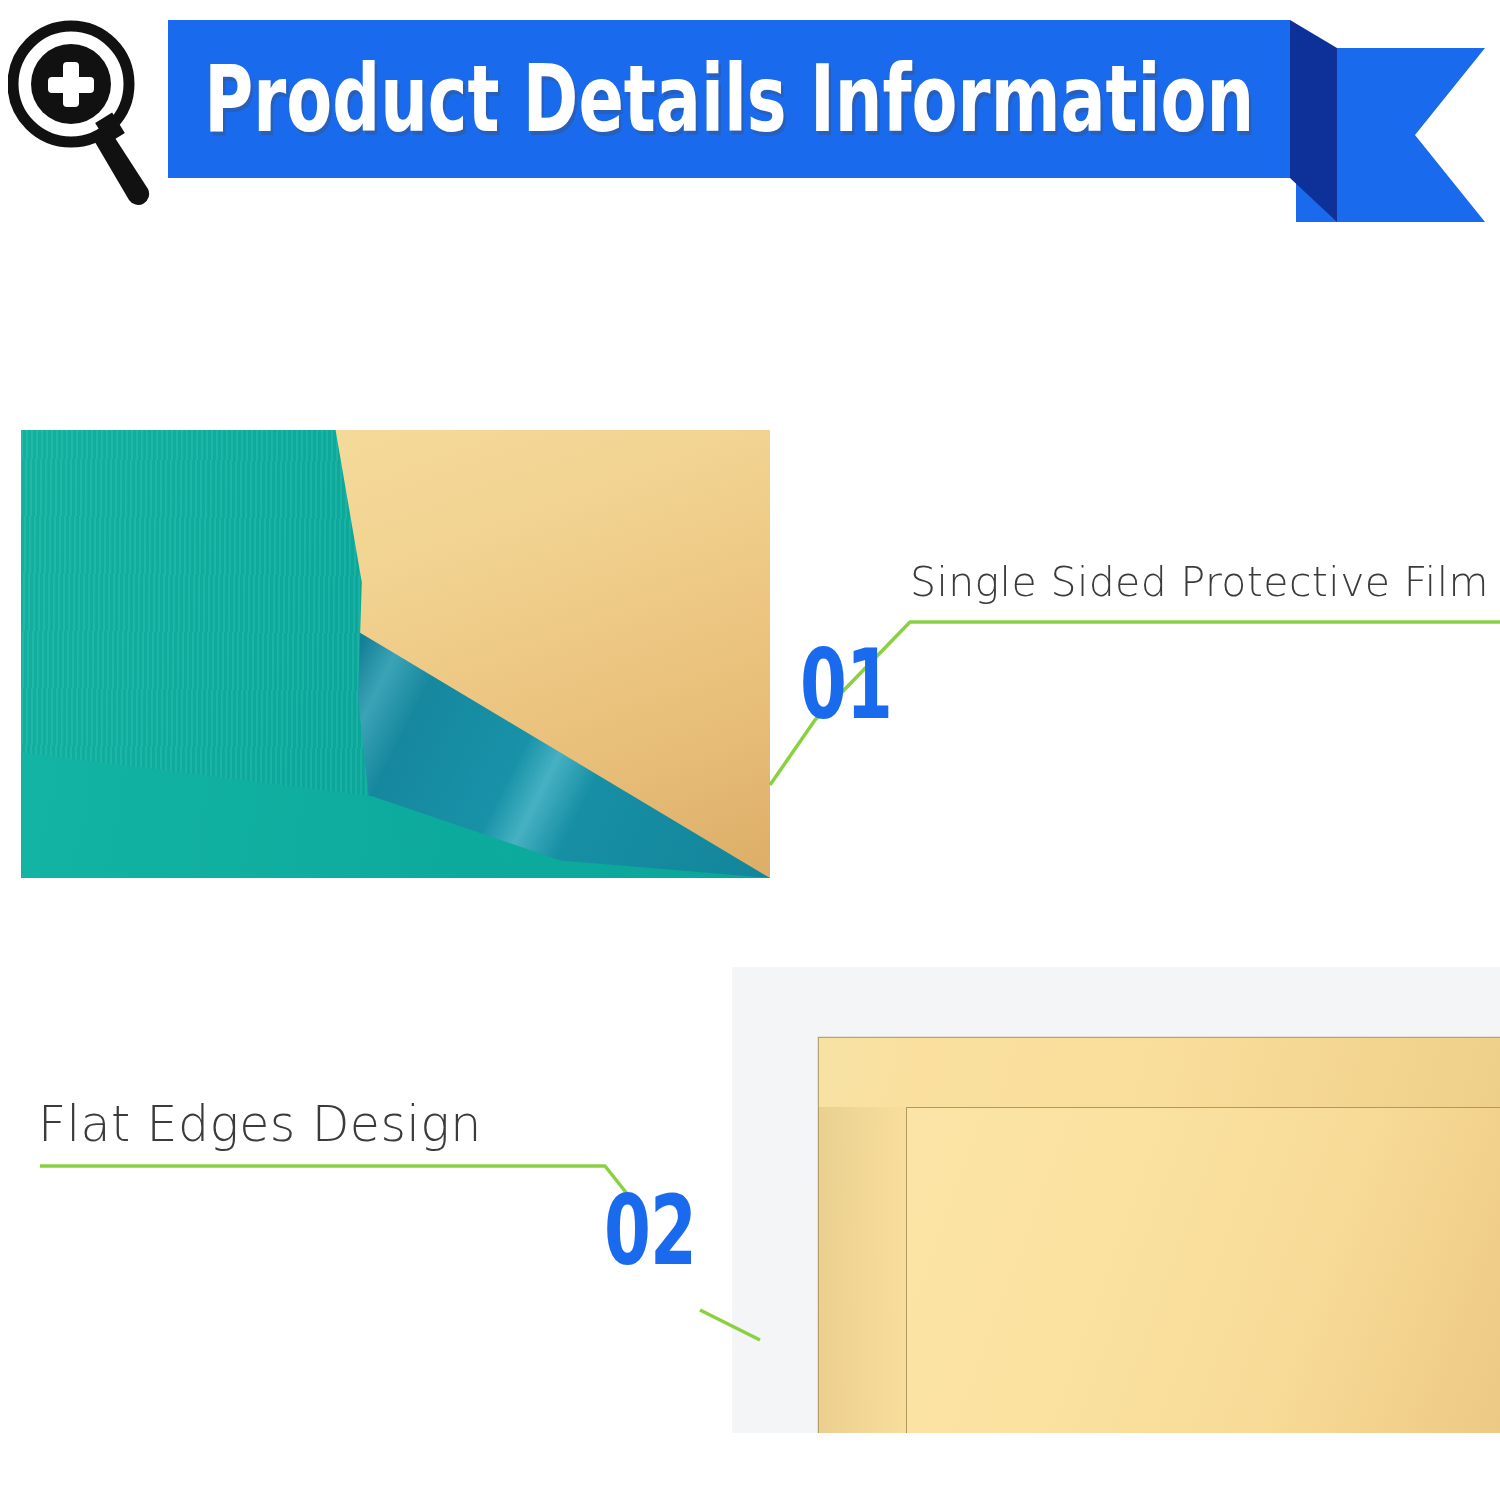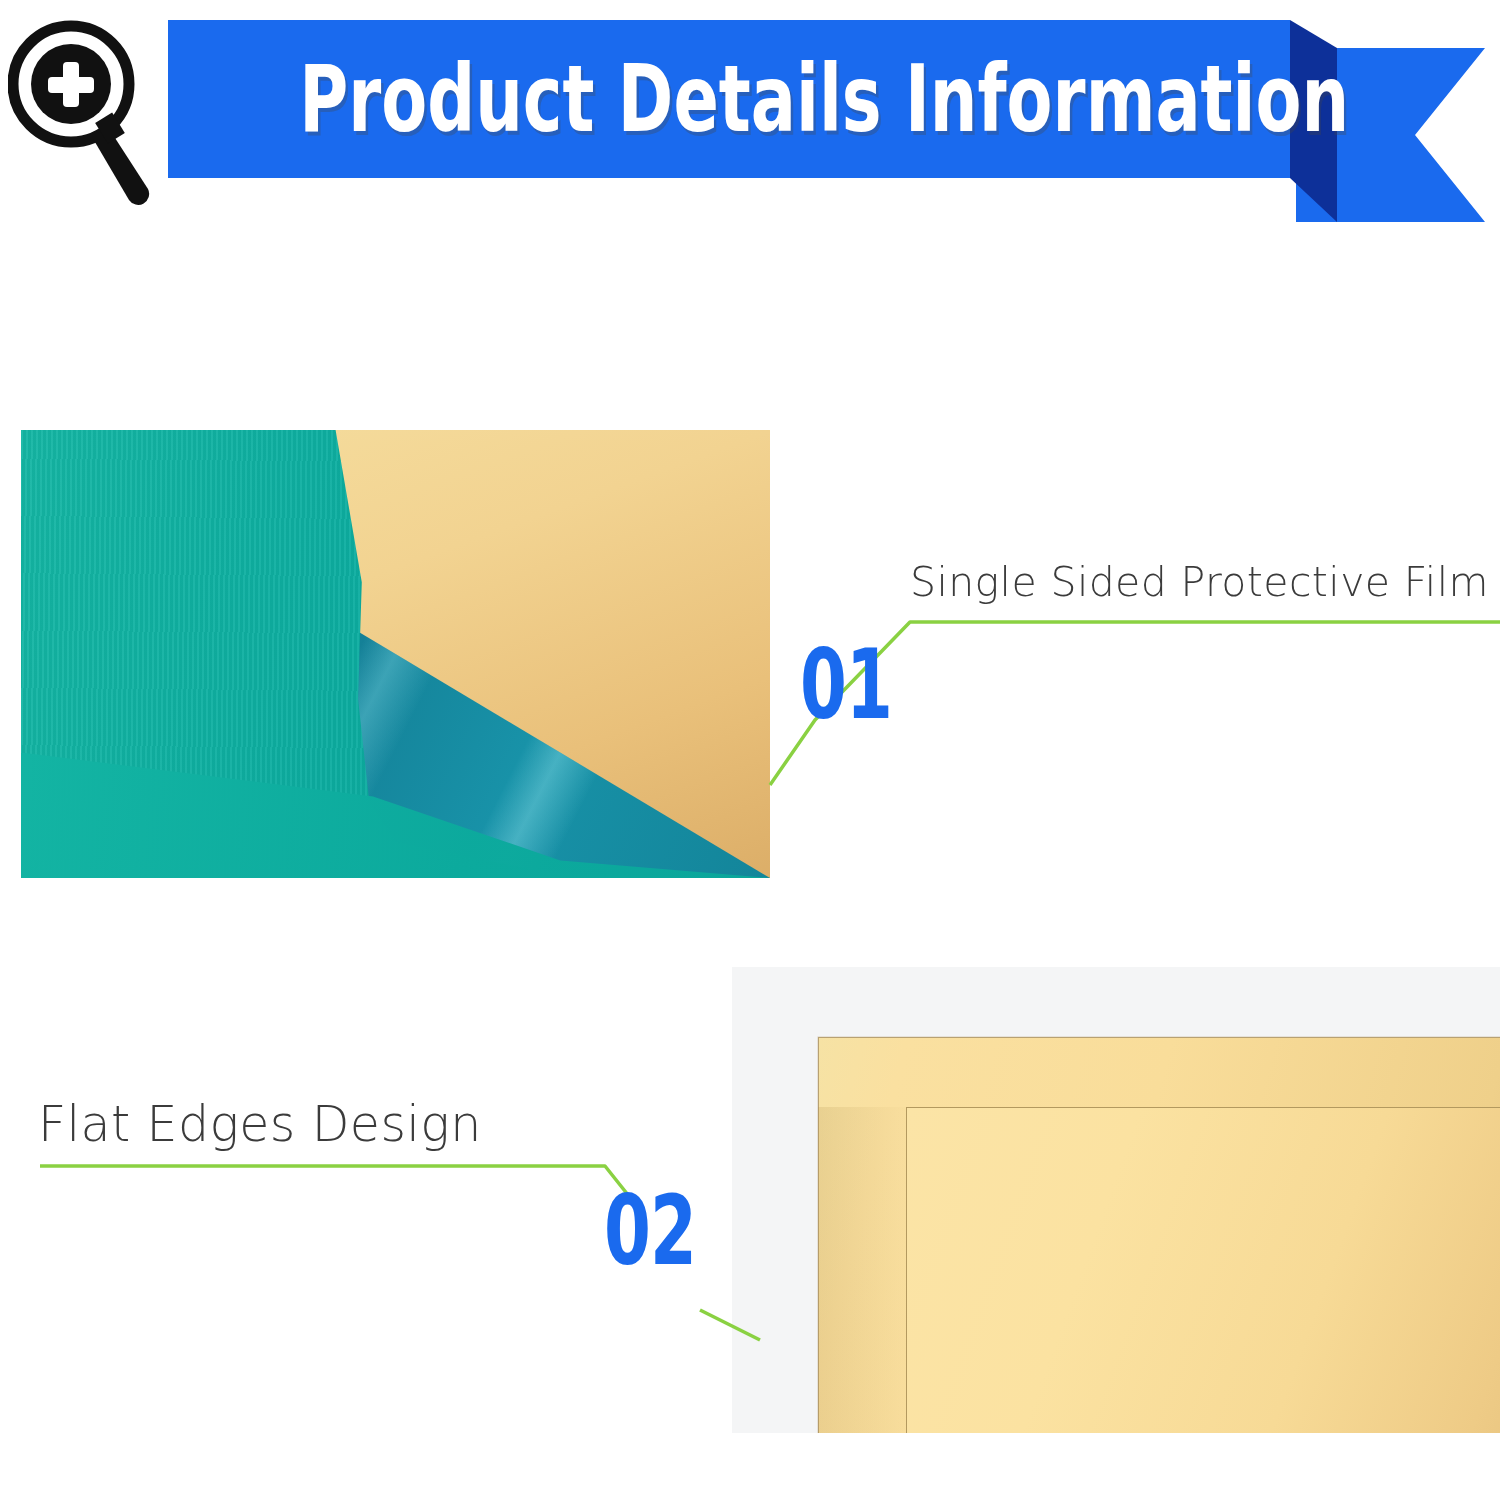--- a/index.html
+++ b/index.html
@@ -13,21 +13,21 @@
   .stage{position:absolute;left:0;top:0;width:1500px;height:1500px;}
 
   
   #header-banner{position:absolute;left:0;top:0;width:1500px;height:250px;}
   #magnifier-icon{position:absolute;left:8px;top:16px;width:160px;height:190px;}
 
   #banner-title{
     position:absolute;
     left:168px;top:20px;
     width:1122px;height:158px;
-    display:flex;align-items:center;justify-content:flex-start;
+    display:flex;align-items:center;justify-content:center;
     z-index:4;
     border-radius:25px;
   }
   #banner-title .ttl{
     font-family:"DejaVu Sans Condensed","Liberation Sans Narrow","Liberation Sans",sans-serif;
     font-weight:900;
     font-size:93px;
     line-height:1;
     letter-spacing:0px;
     color:#ffffff;

